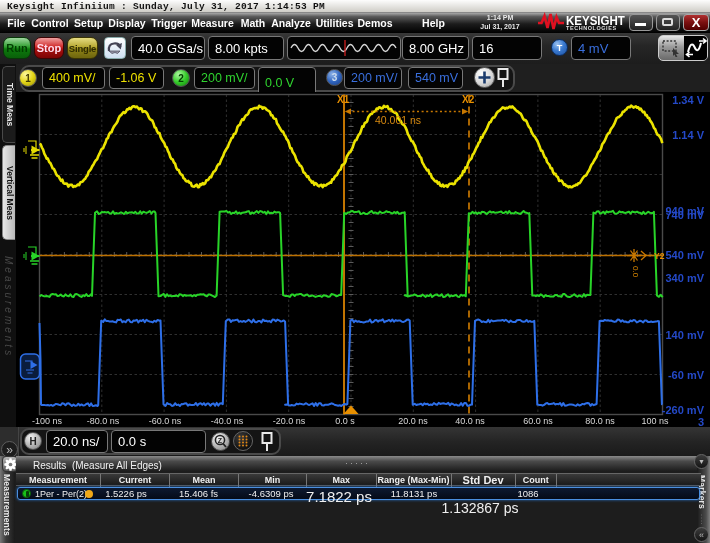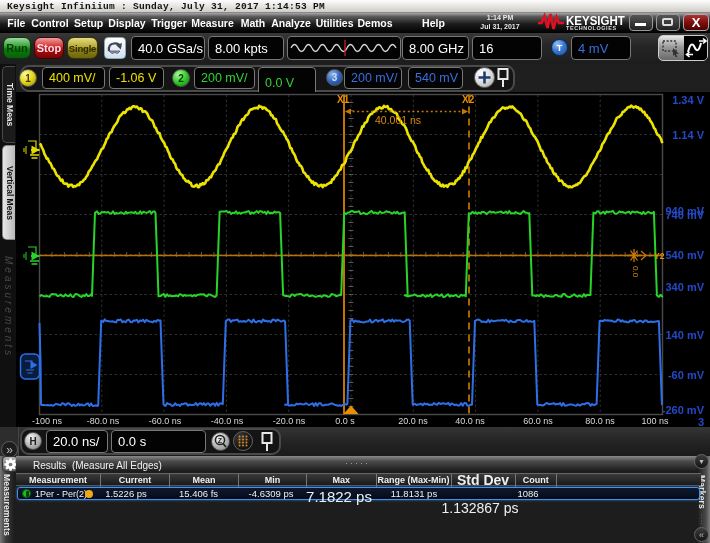--- a/index.html
+++ b/index.html
@@ -265,21 +265,21 @@
 </g>
 <path d="M37.5 365 l-7 -4 v8 Z" fill="#2e6fe8"></path>
     </g>
 </svg>
 
 <div class="vlab" style="left:660px;top:94px;">1.34 V</div>
 <div class="vlab" style="left:660px;top:129px;">1.14 V</div>
 <div class="vlab" style="left:660px;top:169px;margin-top:36px;">940 mV</div>
 <div class="vlab" style="left:660px;top:209px;">740 mV</div>
 <div class="vlab" style="left:660px;top:249px;">540 mV</div>
-<div class="vlab" style="left:660px;top:281px;">340 mV</div>
+<div class="vlab" style="left:660px;top:272px;">340 mV</div>
 <div class="vlab" style="left:660px;top:329px;">140 mV</div>
 <div class="vlab" style="left:660px;top:369px;">-60 mV</div>
 <div class="vlab" style="left:660px;top:404px;">-260 mV</div>
 <div class="vlab" style="left:660px;top:416px;">3</div>
 
 <div class="hlab" style="left:47px;top:416px;">-100 ns</div>
 <div class="hlab" style="left:103px;top:416px;">-80.0 ns</div>
 <div class="hlab" style="left:165px;top:416px;">-60.0 ns</div>
 <div class="hlab" style="left:227px;top:416px;">-40.0 ns</div>
 <div class="hlab" style="left:289px;top:416px;">-20.0 ns</div>
@@ -347,21 +347,21 @@
 <div class="abs" style="left:700px;top:514px;color:#999;font-size:7px;writing-mode:vertical-rl;letter-spacing:1px;">....</div>
 <div class="abs" style="left:694px;top:527px;width:15px;height:15px;border-radius:50%;background:linear-gradient(#3c3c3c,#141414);border:1px solid #666;color:#bbb;font-size:9px;text-align:center;line-height:14px;">«</div>
 
 <div class="abs" id="table" style="left:16px;top:473px;width:685px;height:13px;background:linear-gradient(#3a3a3a,#1a1a1a);border-top:1px solid #666;border-bottom:1px solid #555;">
     <div style="position:absolute;left:0px;top:0;width:85px;height:13px;border-right:1.5px solid #777;color:#f0f0f0;font-size:9px;font-weight:bold;text-align:center;line-height:12.5px;">Measurement</div>
     <div style="position:absolute;left:85px;top:0;width:69px;height:13px;border-right:1.5px solid #777;color:#f0f0f0;font-size:9px;font-weight:bold;text-align:center;line-height:12.5px;">Current</div>
     <div style="position:absolute;left:154px;top:0;width:69px;height:13px;border-right:1.5px solid #777;color:#f0f0f0;font-size:9px;font-weight:bold;text-align:center;line-height:12.5px;">Mean</div>
     <div style="position:absolute;left:223px;top:0;width:68px;height:13px;border-right:1.5px solid #777;color:#f0f0f0;font-size:9px;font-weight:bold;text-align:center;line-height:12.5px;">Min</div>
     <div style="position:absolute;left:291px;top:0;width:69.5px;height:13px;border-right:1.5px solid #777;color:#f0f0f0;font-size:9px;font-weight:bold;text-align:center;line-height:12.5px;">Max</div>
     <div style="position:absolute;left:360.5px;top:0;width:75.0px;height:13px;border-right:1.5px solid #777;color:#f0f0f0;font-size:9px;font-weight:bold;text-align:center;line-height:12.5px;">Range (Max-Min)</div>
-    <div style="position:absolute;left:435.5px;top:0;width:64.20000000000005px;height:13px;border-right:1.5px solid #777;color:#f0f0f0;font-size:14px;font-weight:bold;text-align:center;line-height:12.5px;">Std Dev</div>
+    <div style="position:absolute;left:435.5px;top:0;width:64.20000000000005px;height:13px;border-right:1.5px solid #777;color:#f0f0f0;font-size:11px;font-weight:bold;text-align:center;line-height:12.5px;">Std Dev</div>
     <div style="position:absolute;left:499.70000000000005px;top:0;width:41.299999999999955px;height:16px;border-right:1.5px solid #777;color:#f0f0f0;font-size:9px;font-weight:bold;text-align:center;line-height:12.5px;">Count</div>
     <div style="position:absolute;left:541px;top:0;width:144px;height:13px;color:#f0f0f0;font-size:9px;font-weight:bold;text-align:center;line-height:12.5px;"></div>
   </div>
 
 <div class="abs" style="left:17px;top:486.5px;width:683px;height:13px;background:linear-gradient(#0d1930,#050b18);border:1.5px solid #4a8fe0;border-radius:3px;box-shadow:0 0 3px #2a6fc0;"></div>
 <div class="abs" style="left:22px;top:489px;width:9px;height:9px;border-radius:50%;background:#19c119;border:1px solid #0a5a0a;"></div>
 <div class="abs" style="left:25.5px;top:490.5px;width:3px;height:6px;background:#064006;border-radius:1px;"></div>
 <div class="abs" style="left:35px;top:488.5px;color:#f0f0f0;font-size:9px;">1Per - Per(2)</div>
 <div class="abs" style="left:85px;top:489.5px;width:8px;height:8px;border-radius:50%;background:#f0a818;"></div>
 <div class="abs" id="rowvals" style="left:0;top:0;">

